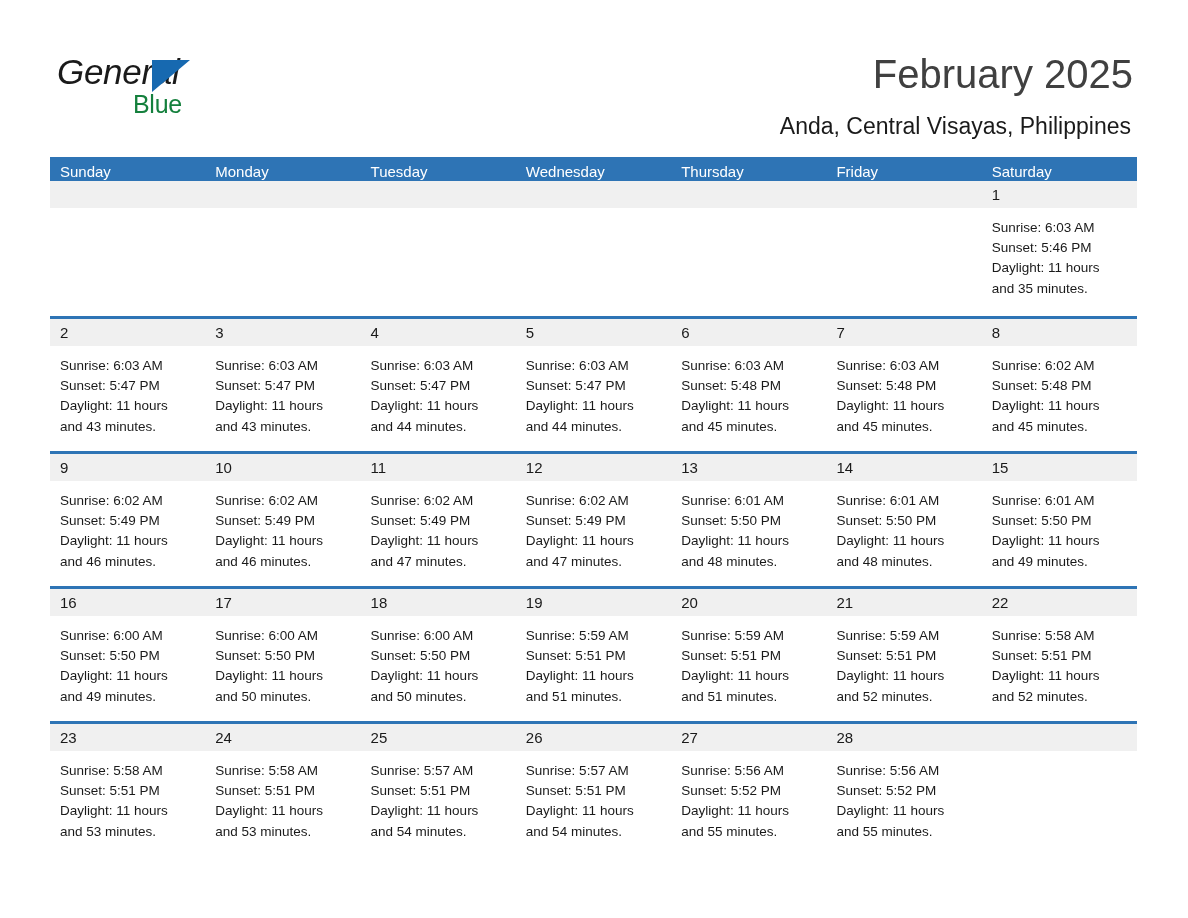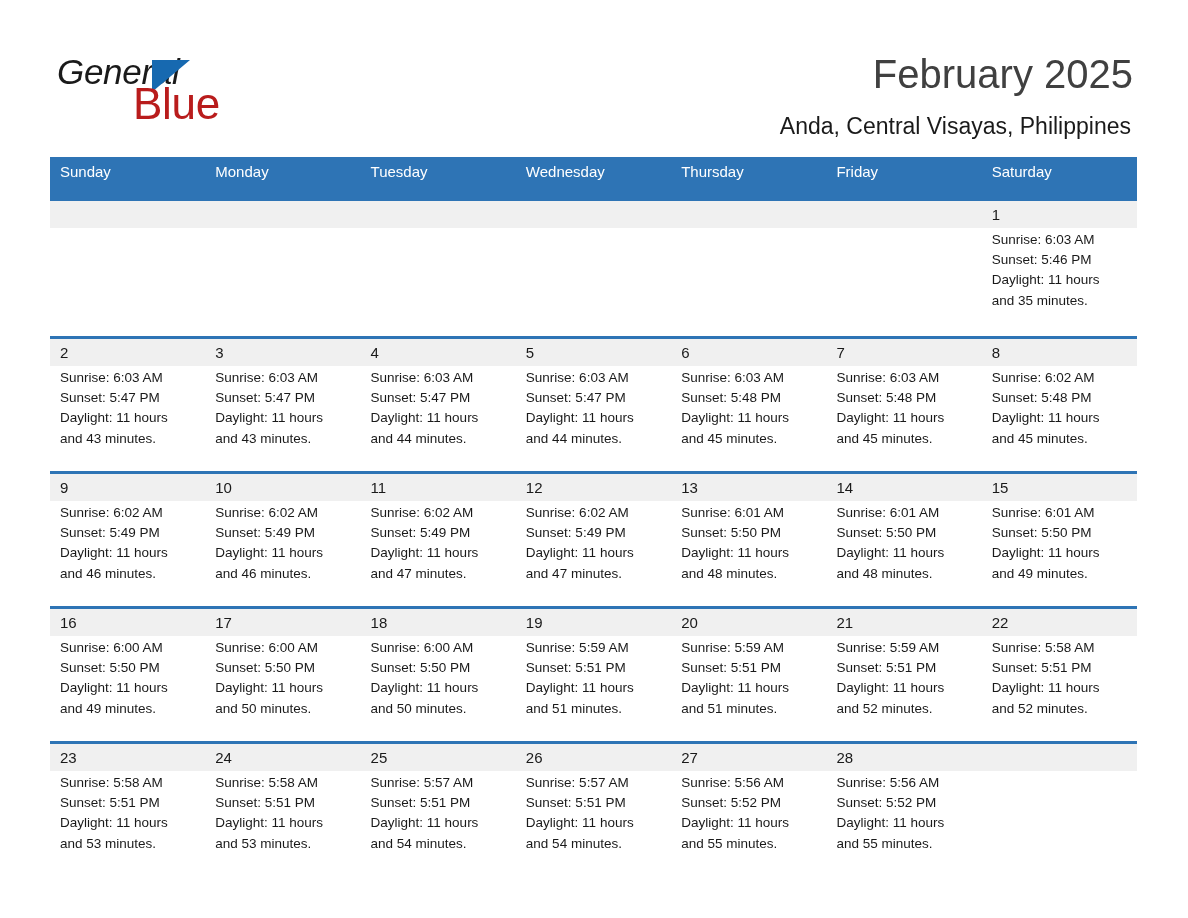--- a/index.html
+++ b/index.html
@@ -50,22 +50,22 @@
     left: 95px;
     top: 8px;
     width: 0; height: 0;
     border-left: 38px solid #1769b0;
     border-bottom: 32px solid transparent;
   }
   .logo-blue {
     position: absolute;
     left: 76px;
     top: 32px;
-    font-size: 44px;
-    color: #b91c1c;
+    font-size: 25px;
+    color: #15803d;
     line-height: 40px;
     letter-spacing: -0.3px;
     font-family: "Liberation Sans", sans-serif;
   }
 
   .title {
     position: absolute;
     right: 55px;
     top: 50px;
     font-size: 40px;
@@ -90,21 +90,21 @@
     position: absolute;
     left: 50px;
     top: 157px;
     width: 1087px;
   }
 
   .weekdays {
     display: grid;
     grid-template-columns: repeat(7, 1fr);
     background: #2e74b5;
-    height: 44px;
+    height: 24px;
   }
   .weekday {
     color: #ffffff;
     font-size: 15px;
     line-height: 30px;
     padding-left: 10px;
     white-space: nowrap;
   }
 
   .week {
@@ -135,21 +135,21 @@
   .day-num {
     font-size: 15px;
     color: #1a1a1a;
     line-height: 27px;
     height: 27px;
   }
   .day-info {
     font-size: 13.5px;
     color: #1a1a1a;
     line-height: 20.2px;
-    padding-top: 2px;
+    padding-top: 10px;
   }
   .day-info div { white-space: nowrap; }
   .day.empty .day-num { visibility: hidden; }
 </style>
 </head>
 <body>
 
 <div class="page">
 
   <div class="topbar">

